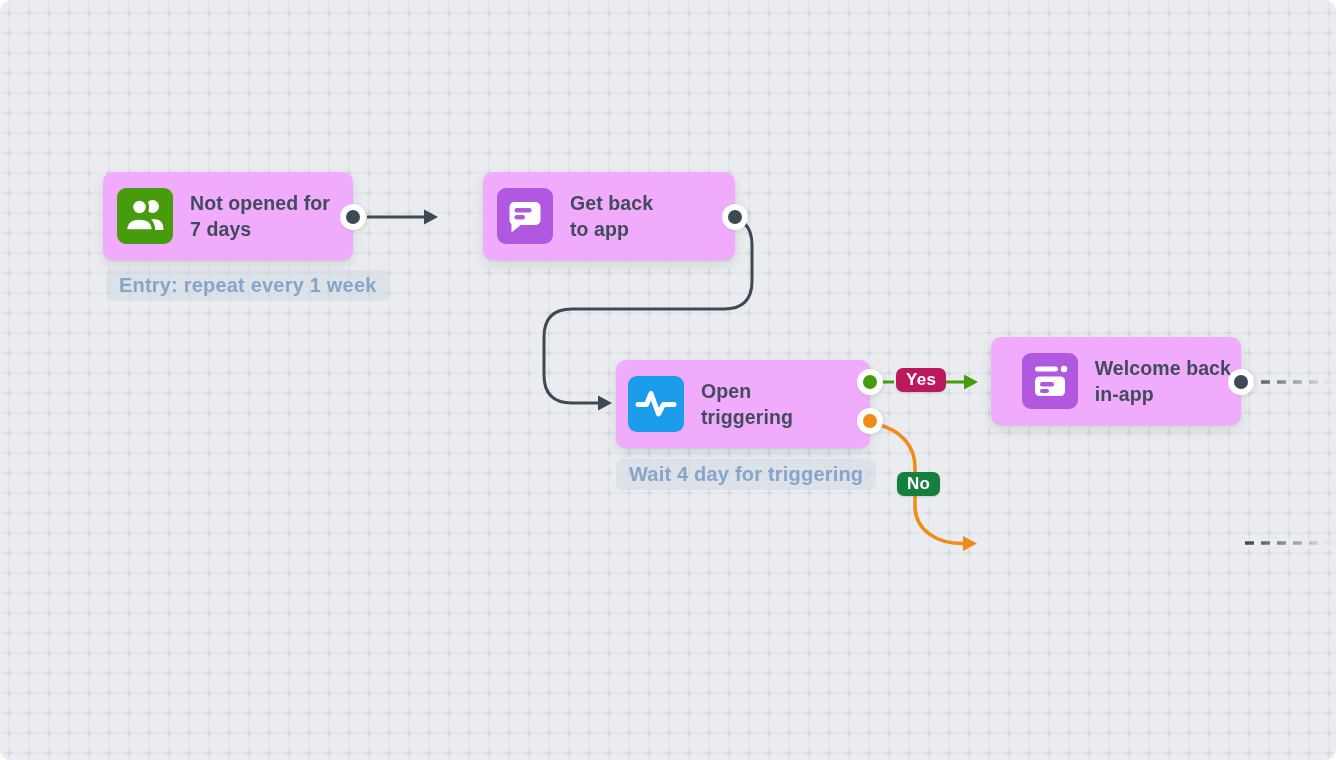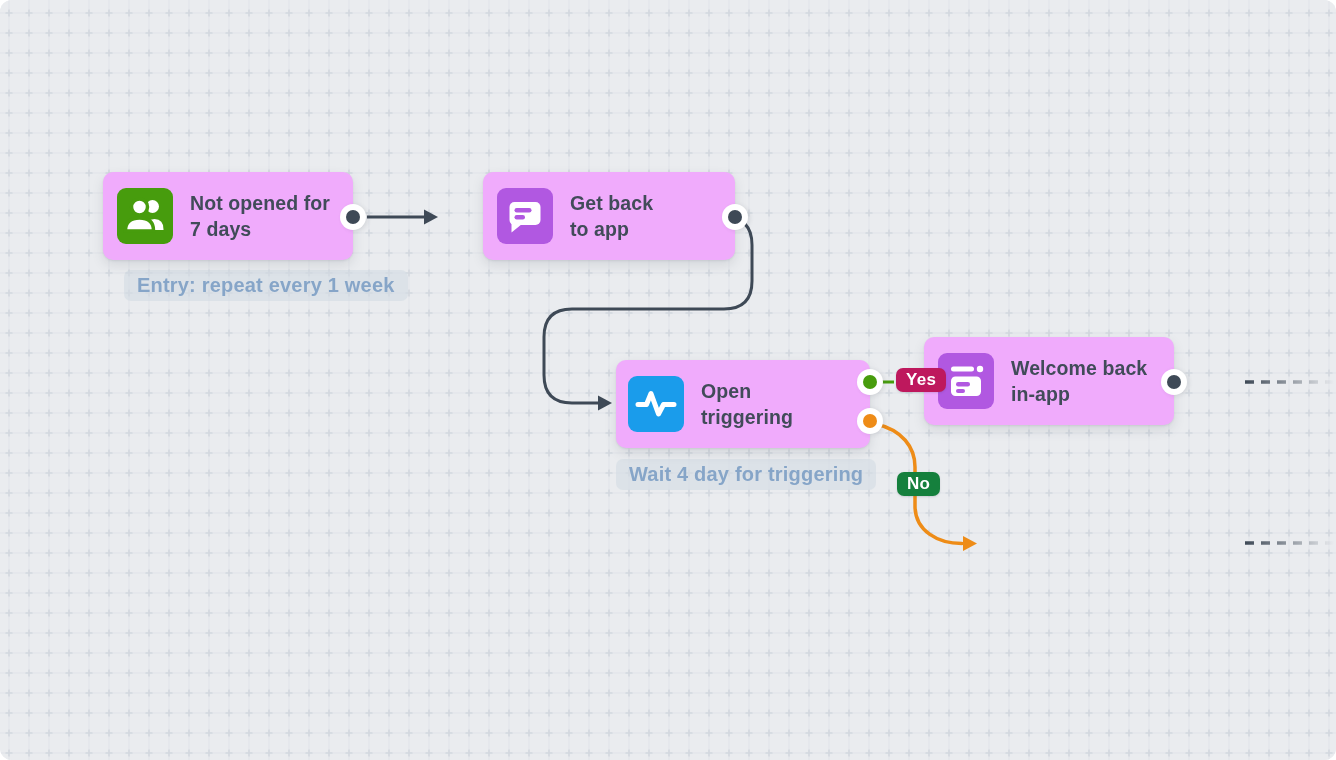--- a/index.html
+++ b/index.html
@@ -78,21 +78,21 @@
 
     <g>
       <path d="M876 424 C902 430 915 447 915 467 L915 506 C915 531 938 543.5 962 543.5" fill="none" stroke-width="3.5" stroke-linecap="round" stroke="#ee8c17"></path>
       <path d="M977 543.5 l-14 -7.5 v15 z" fill="#ee8c17"></path>
     </g>
 
     <path d="M1245 382 H1334" fill="none" stroke="url(#fadeDash)" stroke-width="3.5" stroke-dasharray="9 7"></path>
     <path d="M1245 543 H1334" fill="none" stroke="url(#fadeDash)" stroke-width="3.5" stroke-dasharray="9 7"></path>
   </svg>
 
-  <div class="chip" style="left: 106px; top: 270px; color: rgb(134, 165, 200); margin-left: 18px;">Entry: repeat every 1 week</div>
+  <div class="chip" style="left: 106px; top: 270px; color: rgb(134, 165, 200);">Entry: repeat every 1 week</div>
   <div class="chip" style="left: 616px; top: 459px; color: rgb(134, 165, 200);">Wait 4 day for triggering</div>
 
   <div class="node" style="left:103px;top:172px;width:250px;">
     <svg class="node-icon" viewBox="0 0 56 56">
       <rect width="56" height="56" rx="9" fill="#479c0d"></rect>
       <circle cx="35.5" cy="18.5" r="6.5" fill="#ffffff"></circle>
       <path d="M28.5 41.5 q0 -10.5 9 -10.5 q9 0 9 10.5 v0.5 h-18 z" fill="#ffffff"></path>
       <circle cx="22.5" cy="19" r="8" fill="#ffffff" stroke-width="3.5" stroke="#479c0d"></circle>
       <path d="M8.5 42.5 q0 -12.5 14 -12.5 q14 0 14 12.5 v0.5 h-28 z" fill="#ffffff" stroke-width="3.5" stroke="#479c0d"></path>
     </svg>
@@ -136,21 +136,21 @@
     <span class="port" style="top:9px;">
       <span class="bump"></span>
       <span class="dot" style="background-color: rgb(71, 156, 13);"></span>
     </span>
     <span class="port" style="top:48px;">
       <span class="bump"></span>
       <span class="dot" style="background-color: rgb(238, 140, 23);"></span>
     </span>
   </div>
 
-  <div class="node" style="left:924px;top:337px;width:250px;">
+  <div class="node" style="left:991px;top:337px;width:250px;justify-content:flex-end;">
     <svg class="node-icon" viewBox="0 0 56 56">
       <rect width="56" height="56" rx="9" fill="#b158e1"></rect>
       <rect x="13" y="13.5" width="23" height="5" rx="2.5" fill="#ffffff"></rect>
       <circle cx="42" cy="16" r="3.2" fill="#ffffff"></circle>
       <rect x="13" y="23.5" width="30" height="19.5" rx="4.5" fill="#ffffff"></rect>
       <rect x="18" y="29" width="14" height="4.5" rx="2.2" fill="#b158e1"></rect>
       <rect x="18" y="36" width="9" height="4" rx="2" fill="#b158e1"></rect>
     </svg>
     <div class="node-title">
       <div>Welcome back</div>

